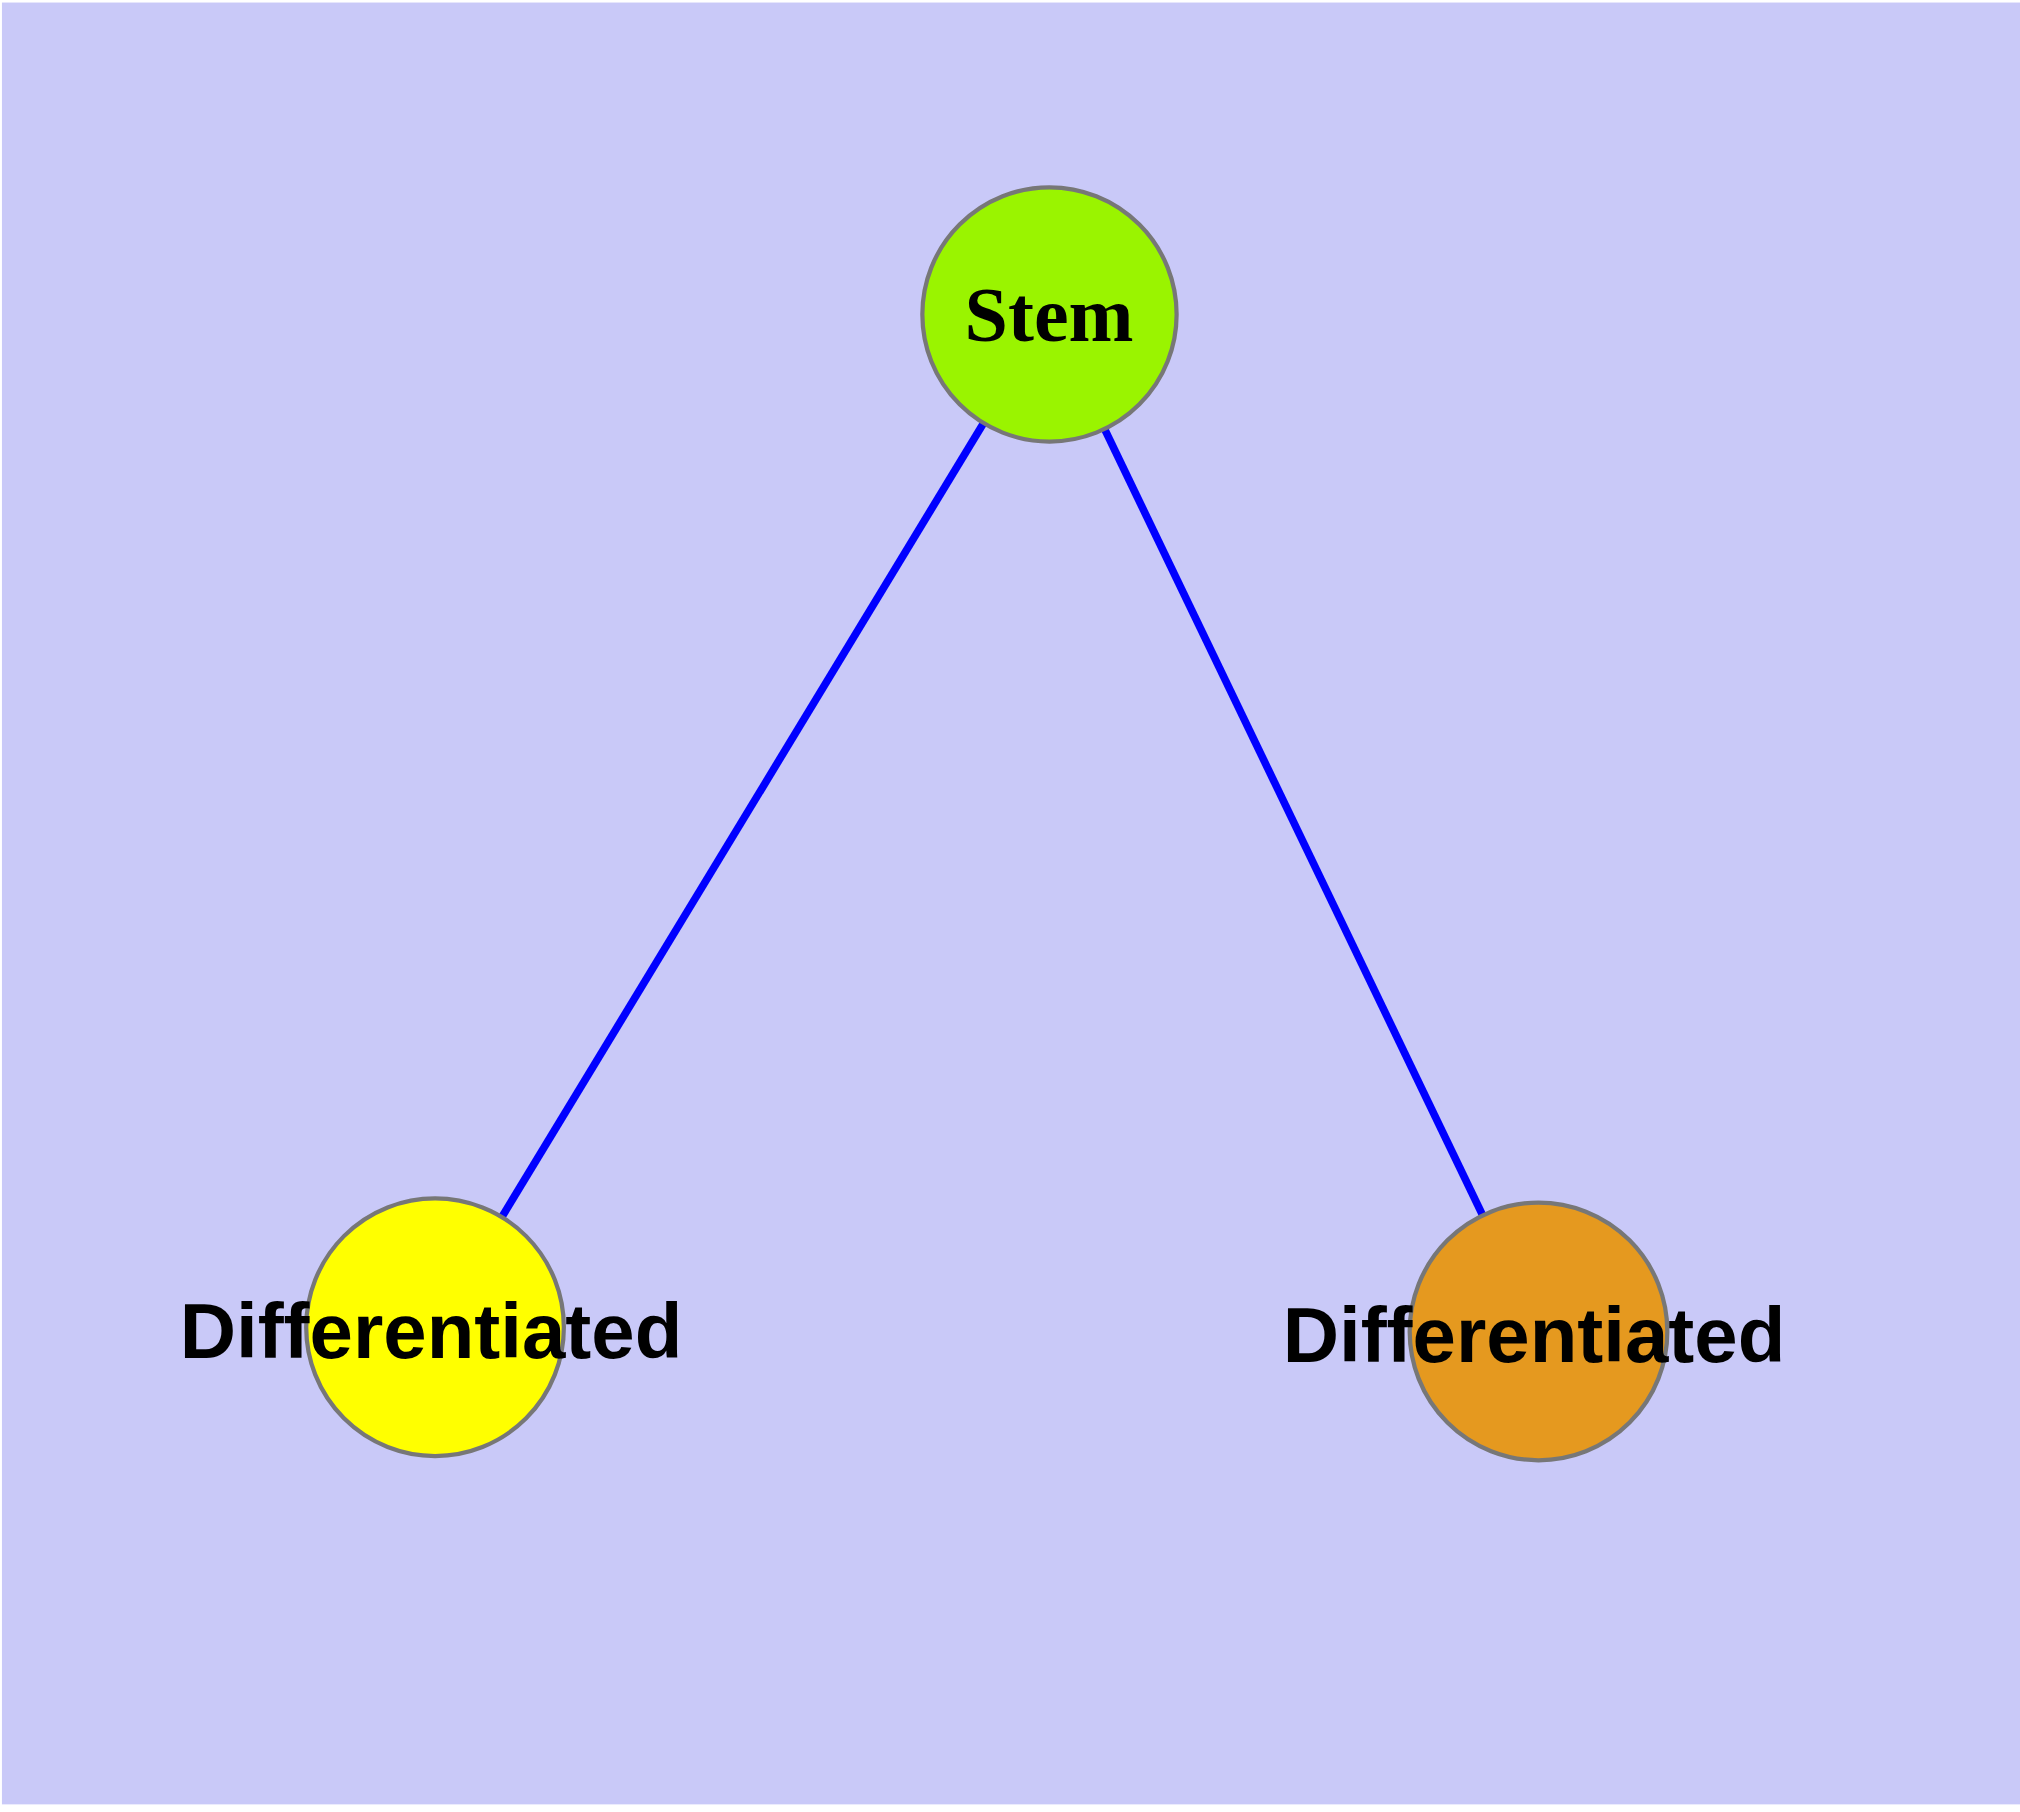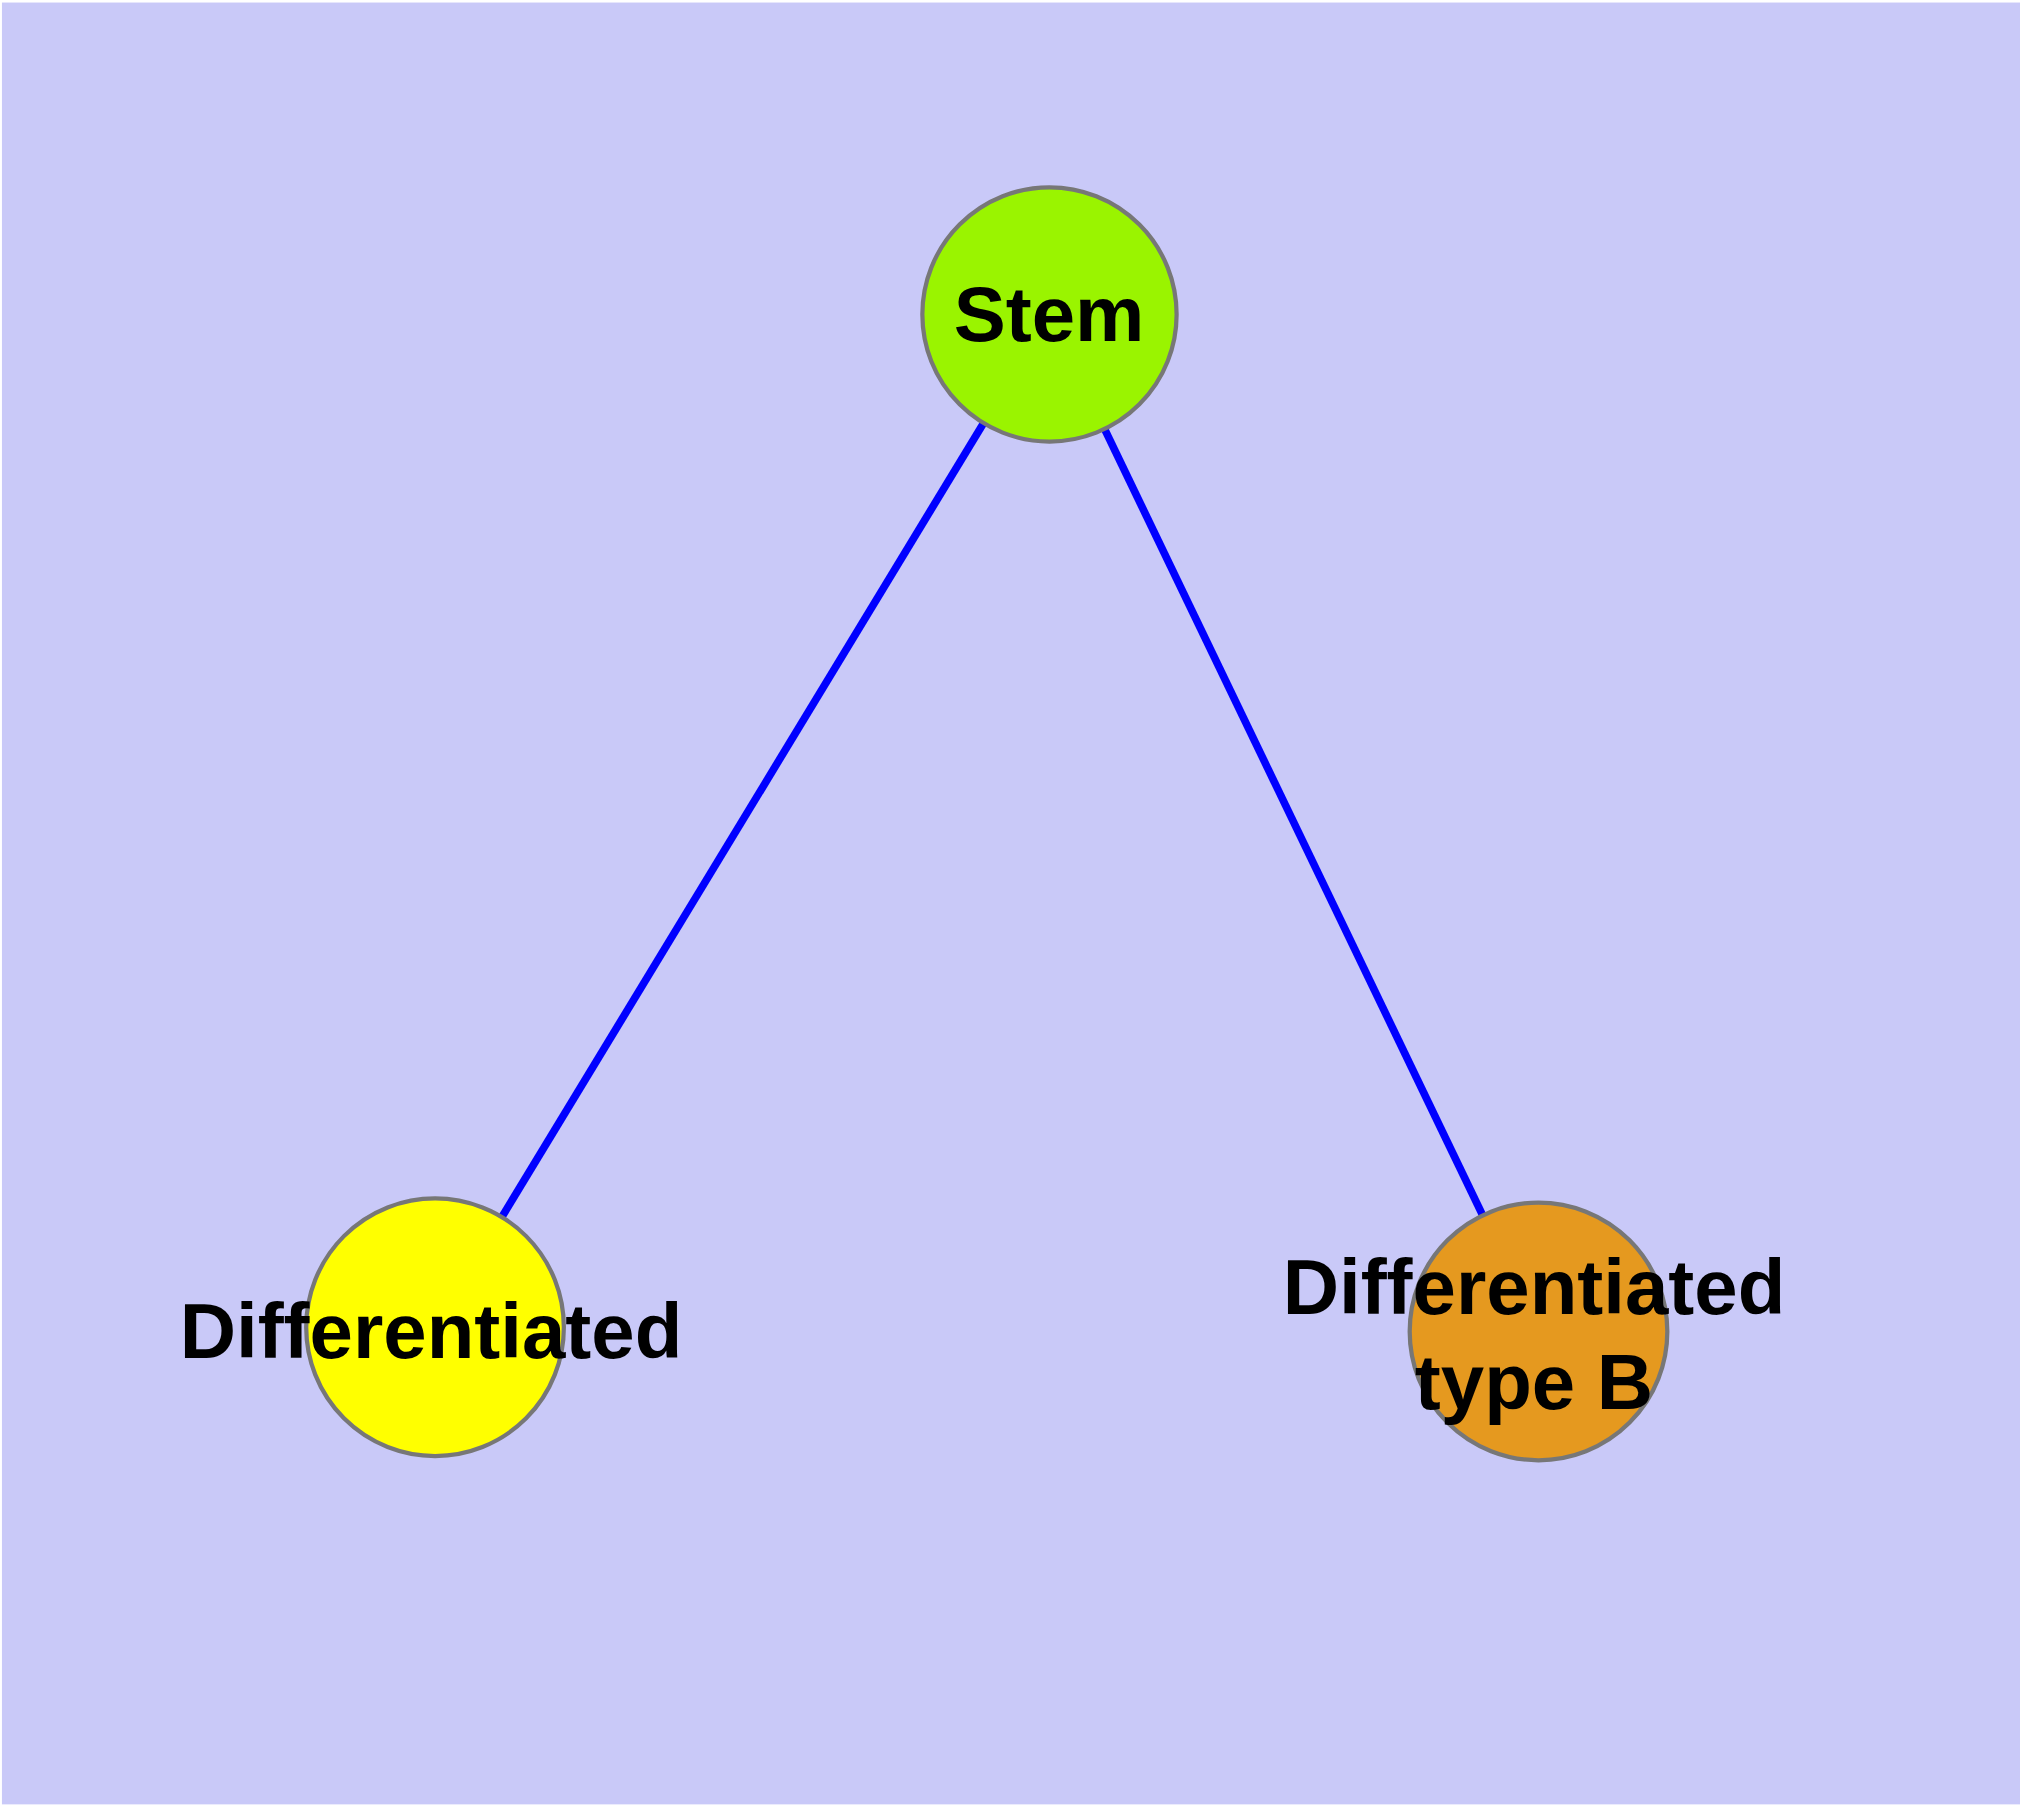--- a/index.html
+++ b/index.html
@@ -35,21 +35,21 @@
     position: absolute;
     transform: translate(-50%, -50%);
     text-align: center;
     font-weight: bold;
     font-size: 78px;
     line-height: 95px;
     color: #000000;
     white-space: nowrap;
     pointer-events: none;
   }
-  .label-stem { left: 1049px; top: 314px; }
+  .label-stem { left: 1049px; top: 314px; font-family: Liberation Serif, serif; }
   .label-type-a { left: 431px; top: 1331px; }
   .label-type-b { left: 1534px; top: 1335px; }
 </style>
 </head>
 <body>
 
 <div class="canvas">
 
   <svg class="diagram-svg" viewBox="0 0 2384 2138" xmlns="http://www.w3.org/2000/svg">
 
@@ -69,17 +69,16 @@
   <div class="node-label label-stem">
     <div>Stem</div>
   </div>
 
   <div class="node-label label-type-a">
     <div>Differentiated</div>
   </div>
 
   <div class="node-label label-type-b">
     <div>Differentiated</div>
-    <div>type B</div>
   </div>
 
 </div>
 
 
 </body></html>

